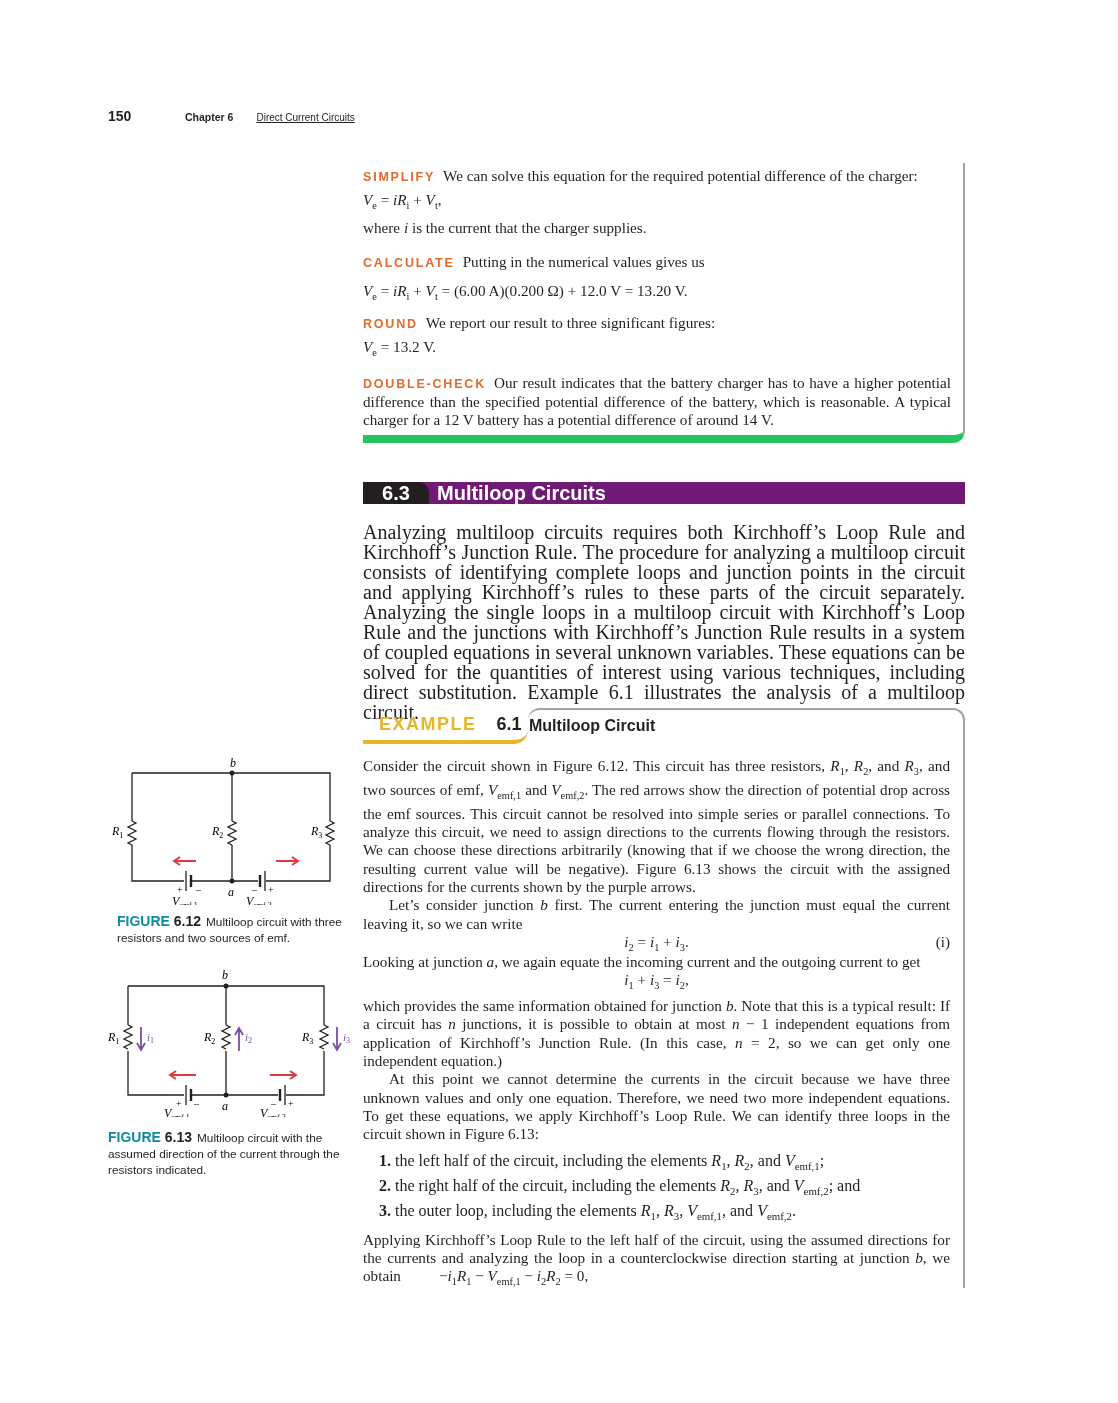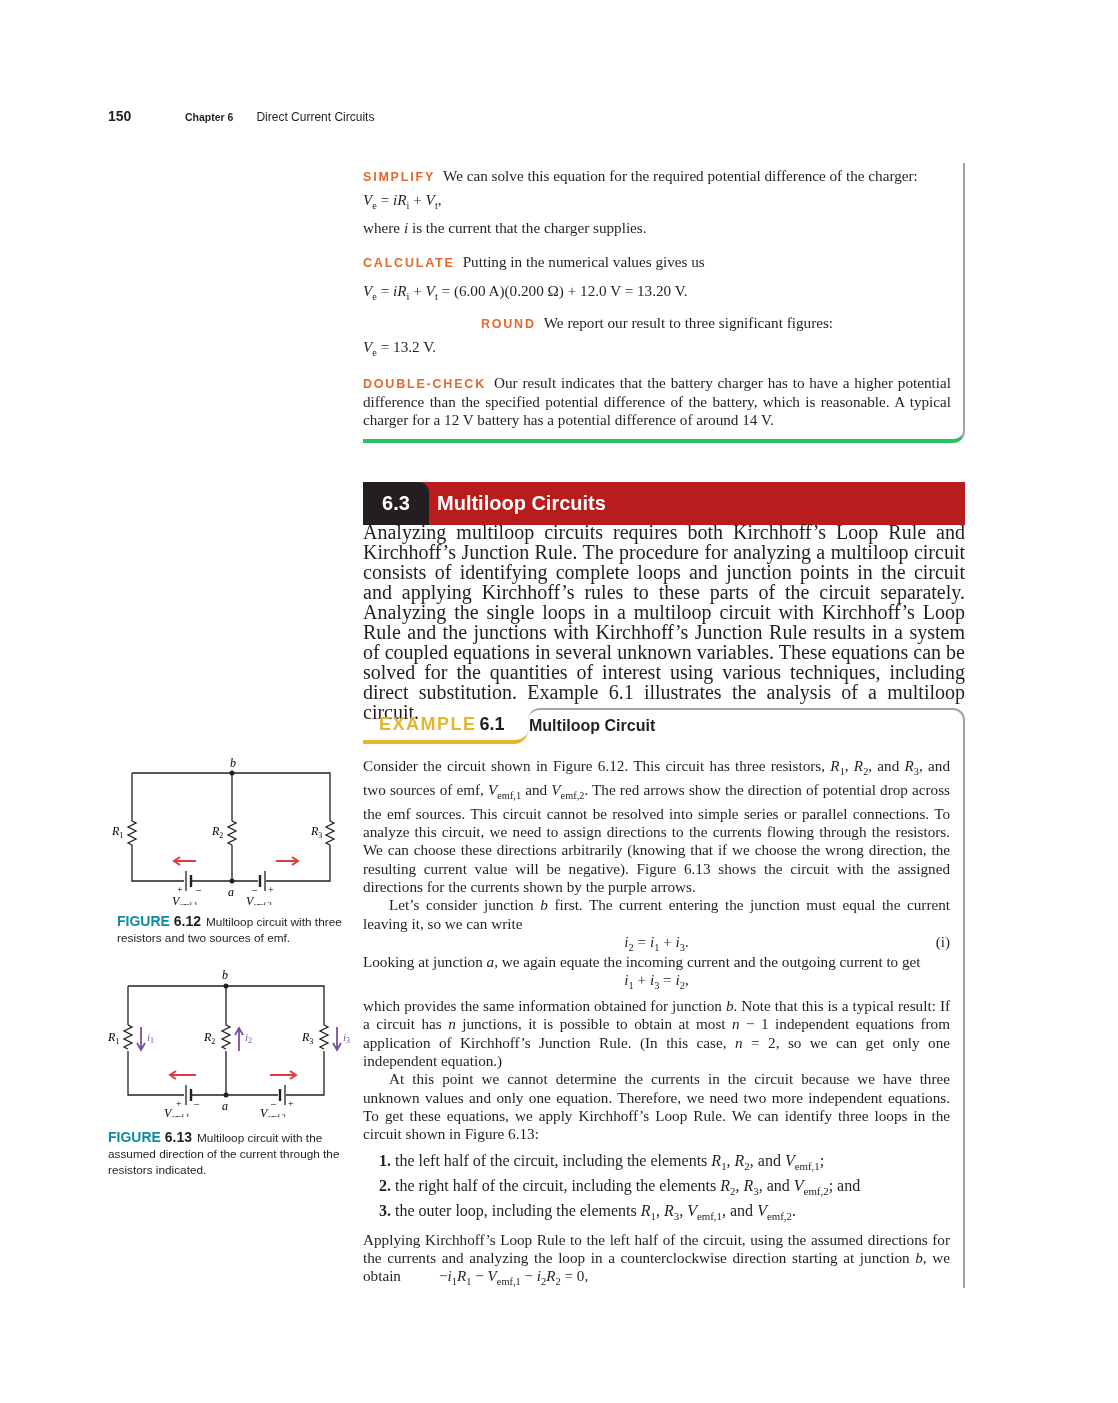--- a/index.html
+++ b/index.html
@@ -2,45 +2,45 @@
 <html><head>
 <meta charset="utf-8">
 <style>
   * { box-sizing: border-box; margin: 0; padding: 0; }
   html, body { width: 1118px; height: 1403px; background: #ffffff; }
   body { position: relative; font-family: "Liberation Serif", serif; color: #231f20; overflow: hidden; }
 
   .header { position: absolute; top: 108px; left: 108px; height: 20px; display: flex; align-items: baseline; font-family: "Liberation Sans", sans-serif; gap: 15px; }
   .page-num { font-weight: bold; font-size: 14px; width: 62px; }
   .chapter { font-weight: bold; font-size: 10.5px; margin-right: 8px; }
-  .chapter-title { font-size: 12px; }
+  .chapter-title { font-size: 10px; text-decoration: underline; }
 
   .serif { font-family: "Liberation Serif", serif; font-size: 15.2px; line-height: 18.2px; }
   .label { font-family: "Liberation Sans", sans-serif; font-weight: bold; color: #e4692a; letter-spacing: 1.8px; font-size: 12.5px; margin-right: 8px; }
   .eq { text-align: left; font-size: 15.2px; }
   i { font-style: italic; }
   sub { font-size: 0.68em; vertical-align: -0.35em; font-style: normal; }
 
   
-  .sol-box { position: absolute; left: 363px; top: 163px; width: 602px; height: 280px; border-right: 2px solid #a3a3a3; border-bottom: 4px solid #22c55e; border-bottom-right-radius: 12px; }
+  .sol-box { position: absolute; left: 363px; top: 163px; width: 602px; height: 280px; border-right: 2px solid #a3a3a3; border-bottom: 8px solid #22c55e; border-bottom-right-radius: 12px; }
   .sol-box .para { position: absolute; left: 0; width: 588px; }
   .justify { text-align: justify; }
 
   
-  .sec-head { position: absolute; left: 363px; top: 482px; width: 602px; height: 43px; background: #b91c1c; display: flex; align-items: center; }
+  .sec-head { position: absolute; left: 363px; top: 482px; width: 602px; height: 22px; background: #701a75; display: flex; align-items: center; }
   .sec-num { background: #231f20; color: #fff; height: 100%; width: 66px; font-family: "Liberation Sans", sans-serif; font-weight: bold; font-size: 20px; display: flex; align-items: center; justify-content: center; border-top-right-radius: 10px; }
   .sec-title { color: #fff; font-family: "Liberation Sans", sans-serif; font-weight: bold; font-size: 20px; margin-left: 8px; }
 
   .intro { position: absolute; left: 363px; top: 522px; width: 602px; text-align: justify; font-size: 20px; line-height: 20px; }
 
   
   .ex-head { position: absolute; left: 363px; top: 708px; width: 602px; height: 36px; }
   .ex-tab { position: absolute; left: 0; top: 0; width: 165px; height: 36px; border-bottom: 4px solid #e5b52a; border-bottom-right-radius: 14px; }
   .ex-label { position: absolute; left: 16px; top: 6px; font-family: "Liberation Sans", sans-serif; font-weight: bold; font-size: 18px; letter-spacing: 1.5px; color: #e5b52a; }
-  .ex-num { color: #231f20; letter-spacing: 0; margin-left: 3px; }
+  .ex-num { color: #231f20; letter-spacing: 0; margin-left: 20px; }
   .ex-title { position: absolute; left: 166px; top: 9px; font-family: "Liberation Sans", sans-serif; font-weight: bold; font-size: 16px; }
   .ex-frame { position: absolute; left: 528px; top: 708px; width: 437px; height: 580px; border-top: 2px solid #a3a3a3; border-right: 2px solid #a3a3a3; border-top-right-radius: 12px; border-top-left-radius: 12px; border-left: 0; }
 
   .ex-body { position: absolute; left: 363px; top: 757px; width: 587px; font-size: 15.2px; line-height: 18.3px; }
   .ex-body p { text-align: justify; }
   .indent { text-indent: 26px; }
   .eq-row { position: relative; text-align: center; height: 20px; margin: 0; }
   .eq-tag { position: absolute; right: 0; top: 0; }
   .list { margin: 8px 0 4px 16px; }
   .list div { height: 25px; font-size: 16px; }
@@ -65,21 +65,21 @@
 <div class="sol-box serif">
   <div class="para" style="top:4px;">
     <span class="label">SIMPLIFY</span><span>We can solve this equation for the required potential difference of the charger:</span>
   </div>
   <div class="para eq" style="top:28px;"><i>V</i><sub>e</sub> = <i>iR</i><sub>i</sub> + <i>V</i><sub>t</sub>,</div>
   <div class="para" style="top:90px;">
     <span class="label">CALCULATE</span><span>Putting in the numerical values gives us</span>
   </div>
   <div class="para" style="top:56px;"><span>where </span><i>i</i><span> is the current that the charger supplies.</span></div>
   <div class="para eq" style="top:119px;"><i>V</i><sub>e</sub> = <i>iR</i><sub>i</sub> + <i>V</i><sub>t</sub><span> = (6.00 A)(0.200 Ω) + 12.0 V = 13.20 V.</span></div>
-  <div class="para" style="top:151px;text-align:center;">
+  <div class="para" style="top:151px;">
     <span class="label">ROUND</span><span>We report our result to three significant figures:</span>
   </div>
   <div class="para eq" style="top:175px;"><i>V</i><sub>e</sub><span>  = 13.2 V.</span></div>
   <div class="para justify" style="top:211px;">
     <span class="label">DOUBLE-CHECK</span><span>Our result indicates that the battery charger has to have a higher potential difference than the specified potential difference of the battery, which is reasonable. A typical charger for a 12 V battery has a potential difference of around 14 V.</span>
   </div>
 </div>
 
 <div class="sec-head">
   <div class="sec-num">6.3</div>

